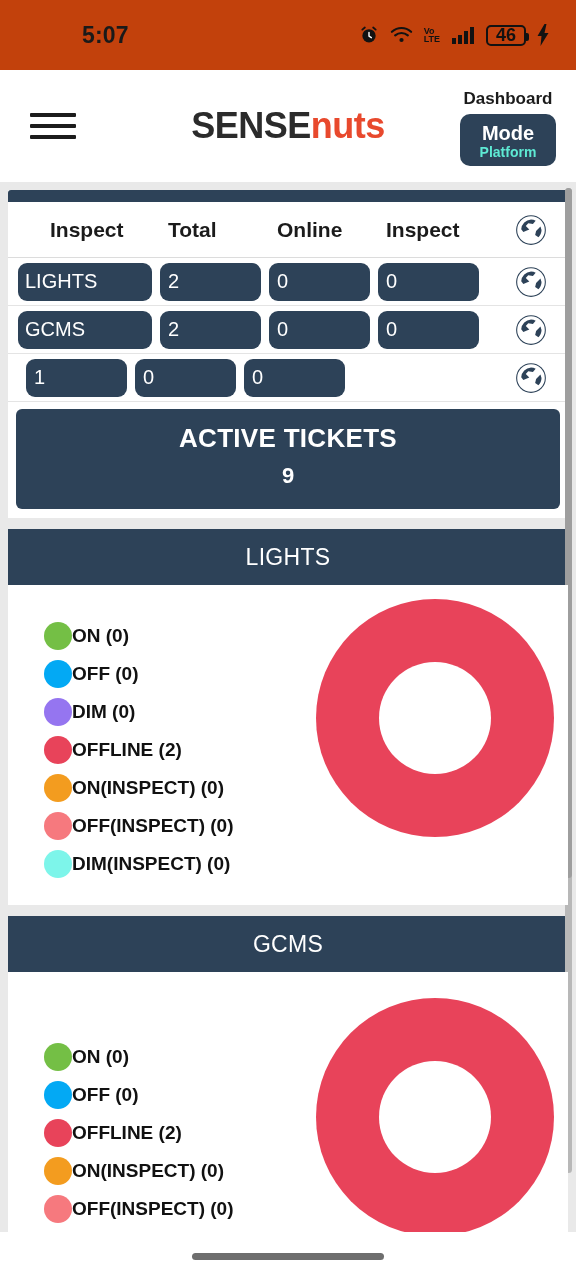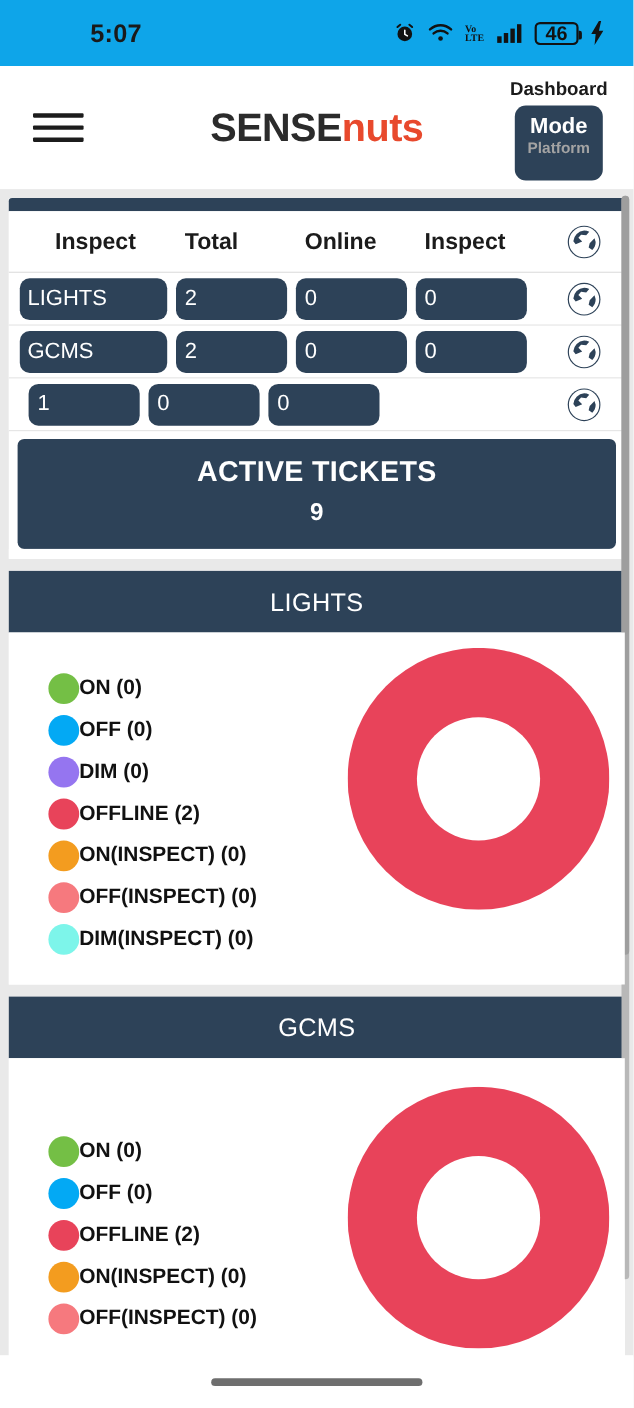--- a/index.html
+++ b/index.html
@@ -6,27 +6,27 @@
   html, body {
     width:576px; height:1280px;
     font-family:"Liberation Sans", sans-serif;
     background:#ffffff;
     overflow:hidden;
   }
   .phone { position:relative; width:576px; height:1280px; background:#f2f2f2; }
 
   
   .statusbar {
-    height:60px; background:#0ea5e9; display:flex; align-items:center;
+    height:70px; background:#c2410c; display:flex; align-items:center;
     padding:0 26px; position:relative;
   }
   .sb-time { font-size:23px; font-weight:600; color:#1a1a1a; letter-spacing:.2px; margin-left:56px; }
   .sb-right { margin-left:auto; display:flex; align-items:center; gap:11px; }
   .sb-ico { display:flex; align-items:center; justify-content:center; color:#121212; }
-  .volte { font-size:9px; font-weight:700; line-height:8px; color:#121212;font-family:Liberation Serif, serif; }
+  .volte { font-size:9px; font-weight:700; line-height:8px; color:#121212; }
   .battery {
     width:40px; height:21px; border:2.3px solid #121212; border-radius:5px;
     display:flex; align-items:center; justify-content:center; position:relative;
   }
   .battery:after{ content:""; position:absolute; right:-5px; top:6px; width:3px; height:8px;
     background:#121212; border-radius:0 2px 2px 0; }
   .battery span { font-size:18px; font-weight:600; color:#121212; }
 
   
   .appbar {
@@ -36,24 +36,24 @@
   .hamburger { width:46px; height:40px; display:flex; flex-direction:column;
     justify-content:center; gap:7px; cursor:pointer; margin-left:16px;}
   .hamburger i { display:block; height:4px; background:#1c1c1c; border-radius:1px; }
   .logo { position:absolute; left:50%; transform:translateX(-50%); font-size:36px;
     font-weight:800; letter-spacing:-0.5px; white-space:nowrap; }
   .logo .s1 { color:#2b2b2b; }
   .logo .s2 { color:#e8492d; }
   .hdr-right { margin-left:auto; display:flex; flex-direction:column; align-items:center;
     width:108px; padding-top:2px; }
   .dash-label { font-size:17px; font-weight:700; color:#1b1b1b; margin-bottom:5px; white-space:nowrap;}
-  .mode-btn { background:#2d4258; border-radius:10px; width:80px; padding:8px 0 22px;
+  .mode-btn { background:#2d4258; border-radius:10px; width:96px; padding:8px 0 6px;
     text-align:center; cursor:pointer; }
   .mode-btn .m1 { display:block; font-size:20px; font-weight:700; color:#fff; line-height:22px;}
-  .mode-btn .m2 { display:block; font-size:14px; font-weight:600; color:#a3a3a3; line-height:16px;}
+  .mode-btn .m2 { display:block; font-size:14px; font-weight:600; color:#5eead4; line-height:16px;}
 
   
   .content { position:relative; height:1062px; background:#e9e9e9; padding:8px 8px 0 8px; }
   .scrollbar { position:absolute; right:4px; top:6px; width:7px; height:985px;
     background:#b8b8b8; border-radius:4px; }
   .scrollbar:after{ content:""; position:absolute; left:0; top:0; width:7px; height:690px;
     background:#9e9e9e; border-radius:4px; }
 
   .card { background:#fff; width:560px; }
   .card-strip { height:12px; background:#2d4258; border-radius:3px 3px 0 0; }

